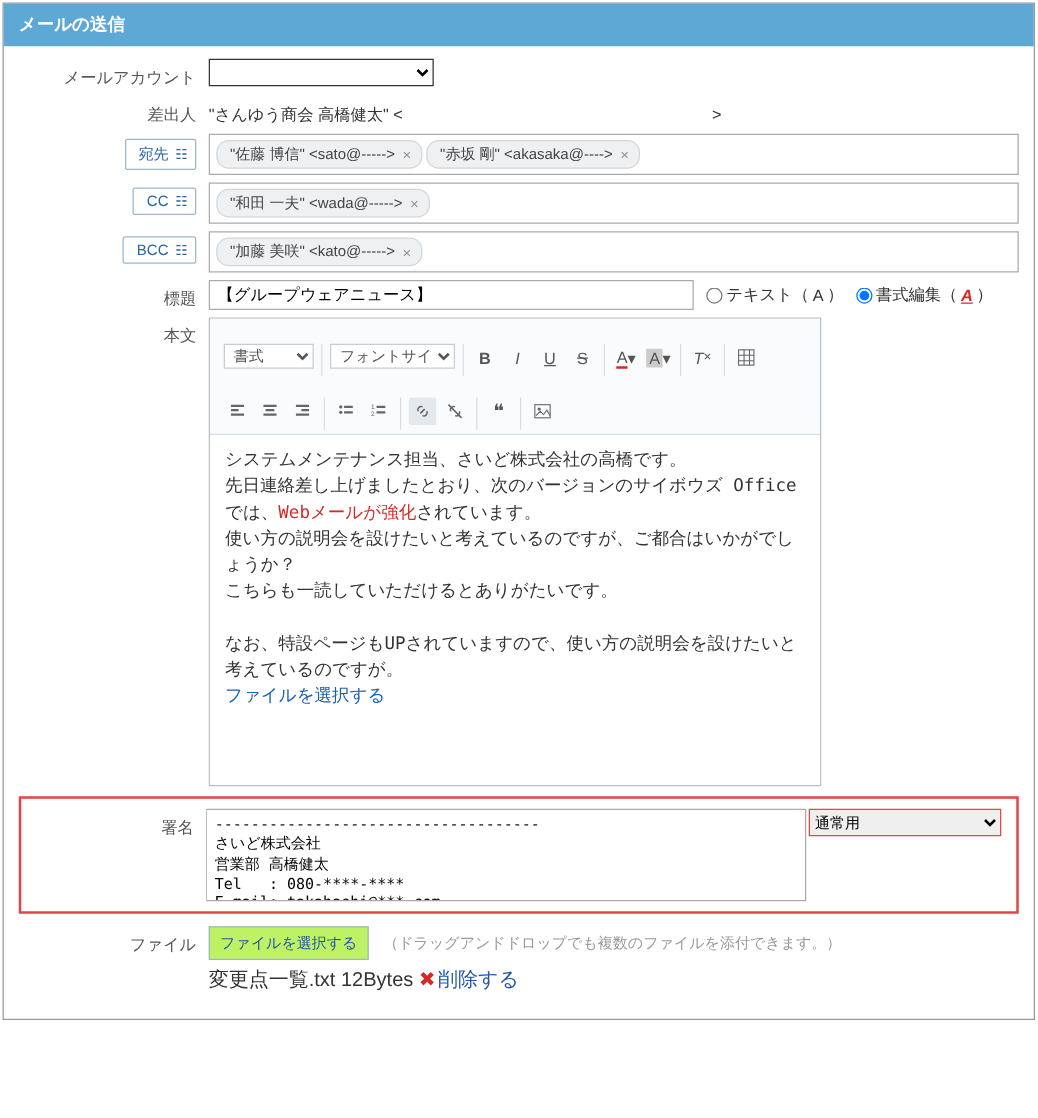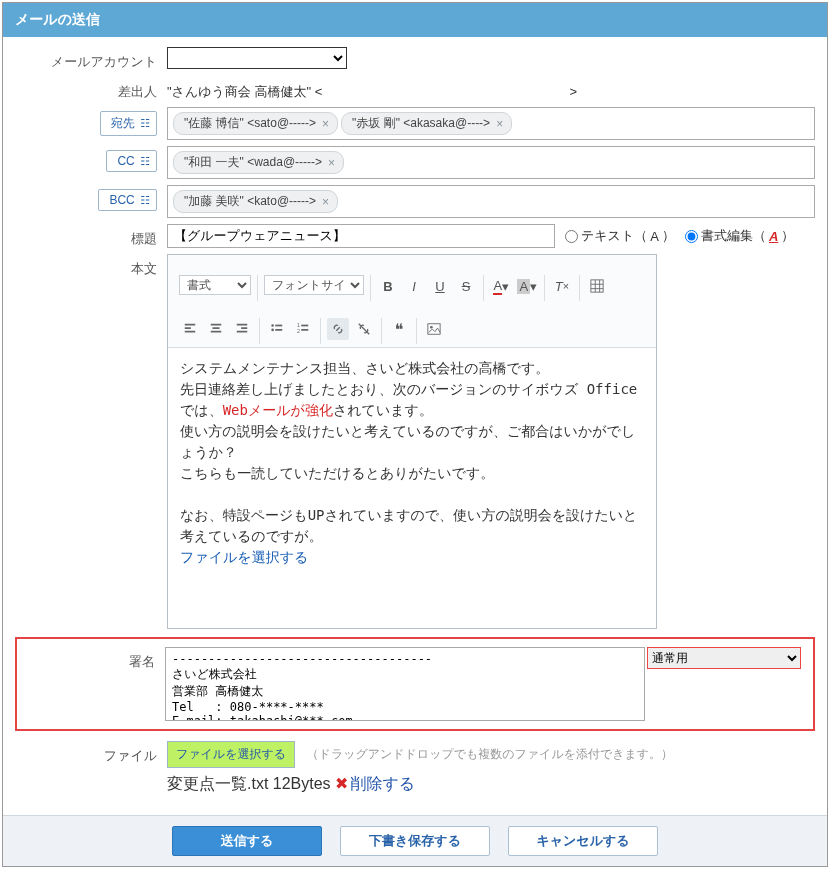--- a/index.html
+++ b/index.html
@@ -288,18 +288,13 @@
         <span class="file-hint">（ドラッグアンドドロップでも複数のファイルを添付できます。）</span>
         <div class="attached-file">
           <span>変更点一覧.txt</span><span> 12Bytes </span>
           <span class="del-x">✖</span><span class="del-link">削除する</span>
         </div>
       </div>
     </div>
 
   </div>
 
-  <div class="footer">
-    <button class="ft-btn ft-primary">送信する</button>
-    <button class="ft-btn ft-default">下書き保存する</button>
-    <button class="ft-btn ft-default">キャンセルする</button>
-  </div>
 </div>
 
 </body></html>

